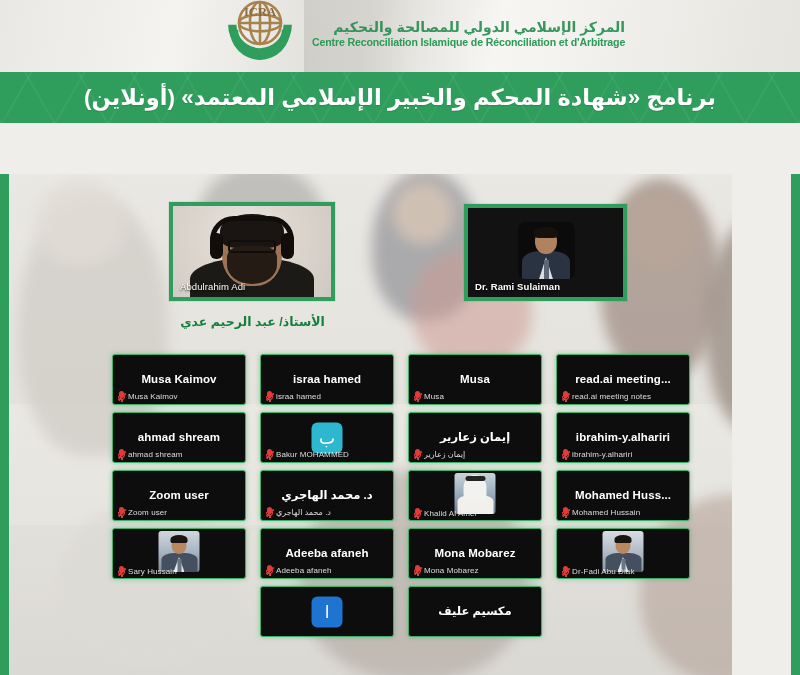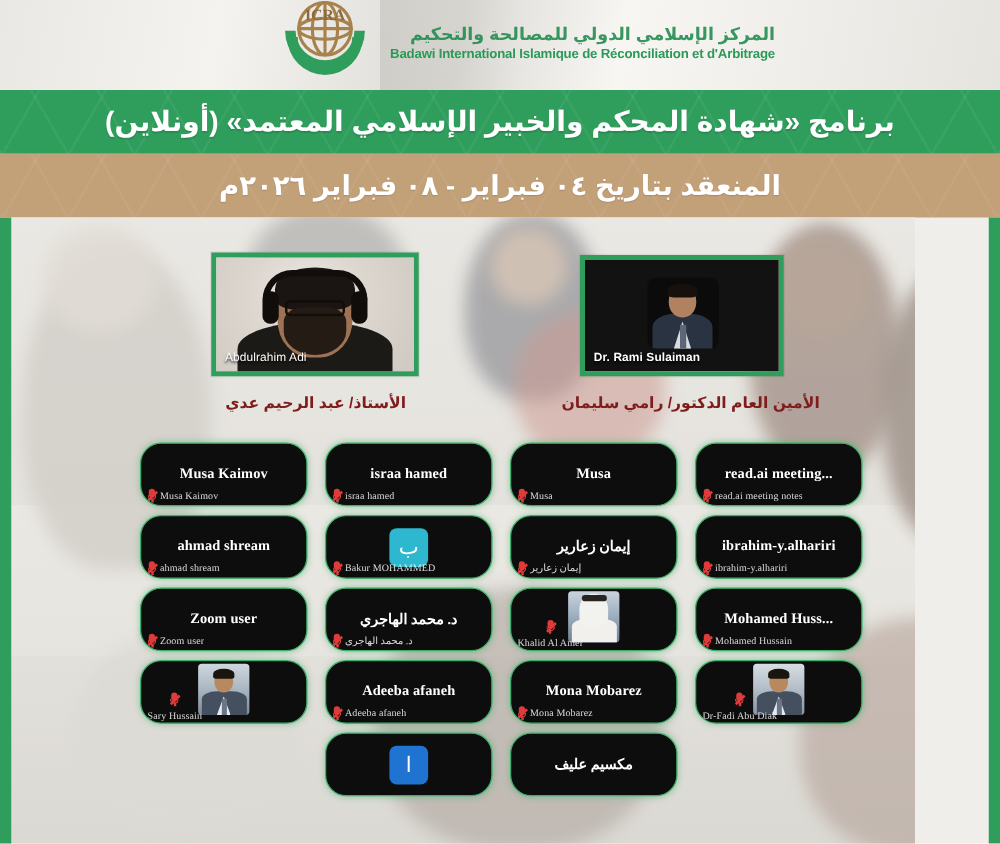--- a/index.html
+++ b/index.html
@@ -152,37 +152,36 @@
   .t-hair { position:absolute; left:50%; top:9%; width:24px; height:11px; margin-left:-12px;
             background:#17110d; border-radius:50% 50% 22% 22%; }
   .t-body { position:absolute; left:50%; bottom:0; width:48px; height:28px; margin-left:-24px;
             background:#2a3342; border-radius:38% 38% 0 0; }
   .t-shirt{ position:absolute; left:50%; bottom:0; width:14px; height:22px; margin-left:-7px;
             background:#d9dde2; clip-path: polygon(50% 0,100% 100%,0 100%); }
   .t-tie  { position:absolute; left:50%; bottom:0; width:5px; height:19px; margin-left:-2.5px;
             background:#5d6675; }
 
   .sp-caption {
-    position:absolute; z-index:14; direction:rtl; color:#7f1d1d;
+    position:absolute; z-index:14; direction:rtl; color:#15803d;
     font-size:12.5px; font-weight:700; white-space:nowrap;
   }
   .cap-main { left:130px; top:140px; width:245px; text-align:center; }
   .cap-sec  { left:430px; top:140px; width:245px; text-align:center; }
 
   
   .grid {
     position:absolute; left:112px; top:180px; width:578px; z-index:15;
     display:grid; grid-template-columns: repeat(4, 134px);
     gap: 7px 14px;
   }
   .tile {
     position:relative; height:51px; background:#0d0d0d;
-    border:1.6px solid #3fae69; border-radius:17px; overflow:hidden;
+    border:1.6px solid #3fae69; border-radius:3px; overflow:hidden;
     box-shadow: 0 0 5px rgba(63,174,105,.55);
-    font-family: Liberation Serif, serif;
   }
   .tile-name {
     position:absolute; left:0; right:0; top:50%; transform:translateY(-58%);
     text-align:center; color:#ffffff; font-weight:700;
     font-size:11.5px; letter-spacing:.1px; padding:0 6px;
     white-space:nowrap; overflow:hidden; text-overflow:ellipsis;
   }
   .tile-name.rtl { direction:rtl; }
   .tile-foot {
     position:absolute; left:5px; bottom:2.5px; display:flex; align-items:center; gap:3px;
@@ -236,21 +235,21 @@
   .ph-agal { position:absolute; left:50%; top:8%; width:20px; height:5px; margin-left:-10px;
              background:#262421; border-radius:3px; }
   .ph-body { position:absolute; left:50%; bottom:0; width:36px; height:19px; margin-left:-18px;
              background:#44505f; border-radius:34% 34% 0 0; }
   .ph-body.white { background:#f1f0ec; }
   .ph-shirt{ position:absolute; left:50%; bottom:0; width:11px; height:15px; margin-left:-5.5px;
              background:#e7eaee; clip-path: polygon(50% 0,100% 100%,0 100%); }
   .ph-tie  { position:absolute; left:50%; bottom:0; width:4px; height:13px; margin-left:-2px;
              background:#6a7586; }
 
-  .tile.has-photo .tile-foot { bottom:1.5px;flex-direction:column; }
+  .tile.has-photo .tile-foot { bottom:1.5px; }
 </style>
 </head>
 <body>
 
 <div id="poster">
 
   <div class="logo-band">
     <div class="logo-wrap">
       <div class="logo-mark">
         <svg viewBox="0 0 100 100" width="84" height="84" aria-hidden="true">
@@ -259,32 +258,29 @@
           <circle cx="50" cy="44" r="25" fill="none" stroke="#a8824d" stroke-width="3"></circle>
           <ellipse cx="50" cy="44" rx="25" ry="10" fill="none" stroke="#a8824d" stroke-width="3"></ellipse>
           <line x1="50" y1="19" x2="50" y2="69" stroke="#a8824d" stroke-width="3"></line>
           <line x1="25" y1="44" x2="75" y2="44" stroke="#a8824d" stroke-width="3"></line>
           <ellipse cx="50" cy="44" rx="12" ry="25" fill="none" stroke="#a8824d" stroke-width="3"></ellipse>
           <text x="50" y="36" font-size="15" font-weight="700" fill="#8c6a3c" text-anchor="middle" font-family="Liberation Serif, serif">ICRA</text>
         </svg>
       </div>
       <div class="logo-text">
         <div class="logo-ar">المركز الإسلامي الدولي للمصالحة والتحكيم</div>
-        <div class="logo-fr">Badawi International Islamique de Réconciliation et d'Arbitrage</div>
+        <div class="logo-fr">Centre Reconciliation Islamique de Réconciliation et d'Arbitrage</div>
       </div>
     </div>
   </div>
 
   <div class="band-green">
     <div class="band-title">برنامج «شهادة المحكم والخبير الإسلامي المعتمد» (أونلاين)</div>
   </div>
 
-  <div class="band-tan">
-    <div class="band-sub">المنعقد بتاريخ ٠٤ فبراير - ٠٨ فبراير ٢٠٢٦م</div>
-  </div>
 
   <div class="stage">
 
     <div class="bg-photo">
       <div class="bg-base"></div>
       <div class="bg-wall"></div>
       <div class="bg-table"></div>
       <div class="blob b1"></div>
         <div class="blob b1b"></div>
       <div class="blob b2"></div>
@@ -321,21 +317,20 @@
           <div class="t-shirt"></div>
           <div class="t-tie"></div>
           <div class="t-head"></div>
           <div class="t-hair"></div>
         </div>
       </div>
       <div class="sp-name">Dr. Rami Sulaiman</div>
     </div>
 
     <div class="sp-caption cap-main">الأستاذ/ عبد الرحيم عدي</div>
-    <div class="sp-caption cap-sec">الأمين العام الدكتور/ رامي سليمان</div>
 
     <div class="grid" id="participant-grid">
         <div class="tile">
           <div class="tile-name">Musa Kaimov</div>
           <div class="tile-foot">
             <span class="mic-muted">
               <span class="cap"></span>
               <span class="arc"></span>
               <span class="stem"></span>
               <span class="slash"></span>

